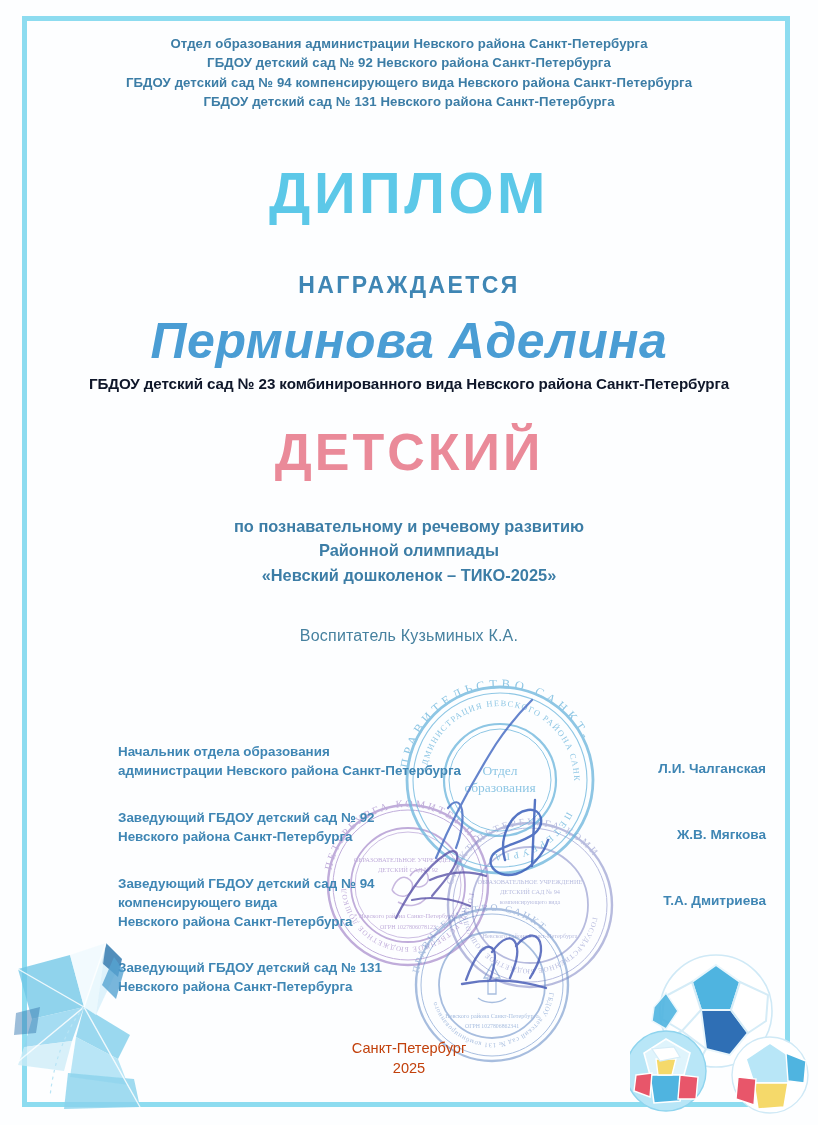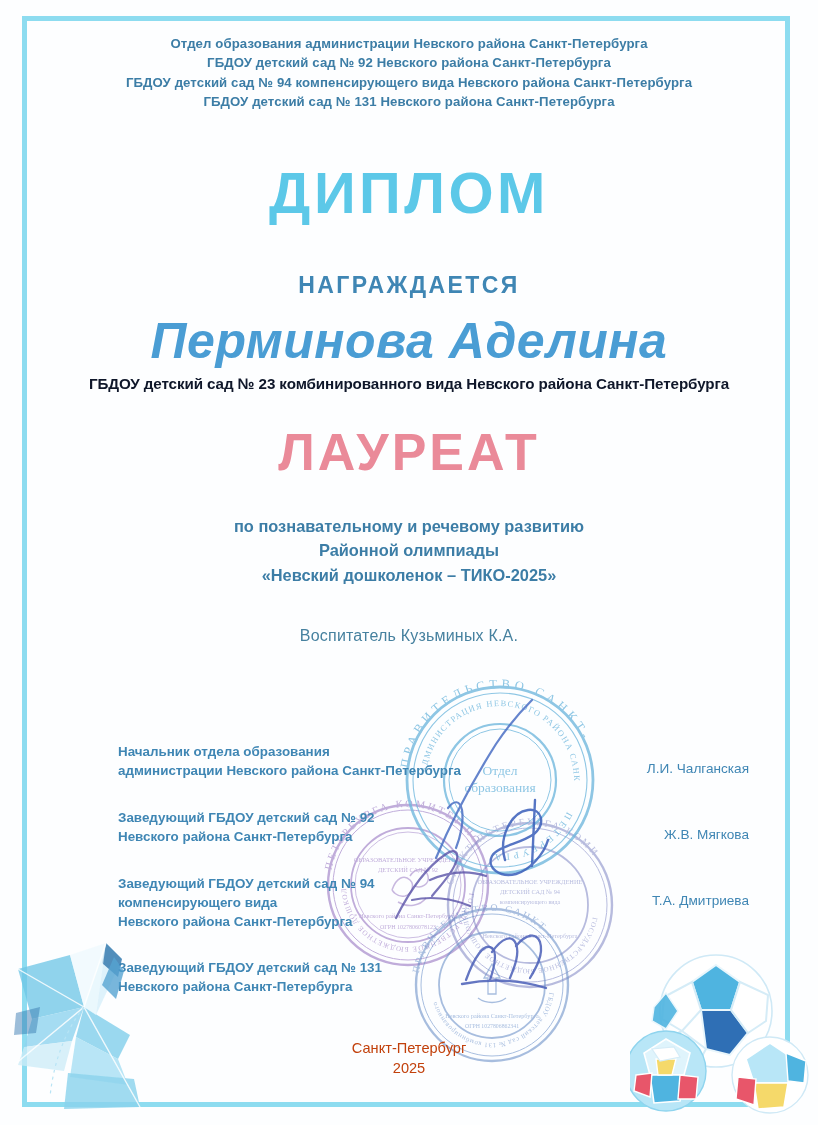--- a/index.html
+++ b/index.html
@@ -93,21 +93,21 @@
   .teacher{
     margin-top:40px;
     color:#46819f;
     font-size:16px;
     font-weight:400;
     letter-spacing:.2px;
   }
   
   .signatures{
     position:absolute;
-    left:118px;right:69px;top:742px;
+    left:118px;right:52px;top:742px;
     z-index:5;
     text-align:left;
   }
   .sigrow{
     position:relative;
     margin-bottom:14px;
     min-height:34px;
   }
   .sig-role{
     color:#3f86b4;
@@ -115,21 +115,21 @@
     font-weight:600;
     line-height:19px;
     max-width:460px;
   }
   .sig-role div{white-space:nowrap;}
   .sig-name{
     position:absolute;
     right:0;
     color:#3f86b4;
     font-size:13.6px;
-    font-weight:400;
+    font-weight:700;
     white-space:nowrap;
     text-align:center;
   }
   .r1 .sig-name{top:19px;}
   .r2 .sig-name{top:19px;}
   .r3 .sig-name{top:19px;}
   .r4 .sig-name{top:19px;}
   
   .footer{
     position:absolute;
@@ -286,21 +286,21 @@
     </div>
 
     <div class="diploma">ДИПЛОМ</div>
 
     <div class="awarded">НАГРАЖДАЕТСЯ</div>
 
     <div class="recipient">Перминова Аделина</div>
 
     <div class="recipient-org">ГБДОУ детский сад № 23 комбинированного вида Невского района Санкт-Петербурга</div>
 
-    <div class="laureate">ЛАУРЕАТ</div>
+    <div class="laureate">ДЕТСКИЙ</div>
 
     <div class="event">
       <div>по познавательному и речевому развитию</div>
       <div>Районной олимпиады</div>
       <div>«Невский дошколенок – ТИКО-2025»</div>
     </div>
 
     <div class="teacher">Воспитатель Кузьминых К.А.</div>
   </div>
 

